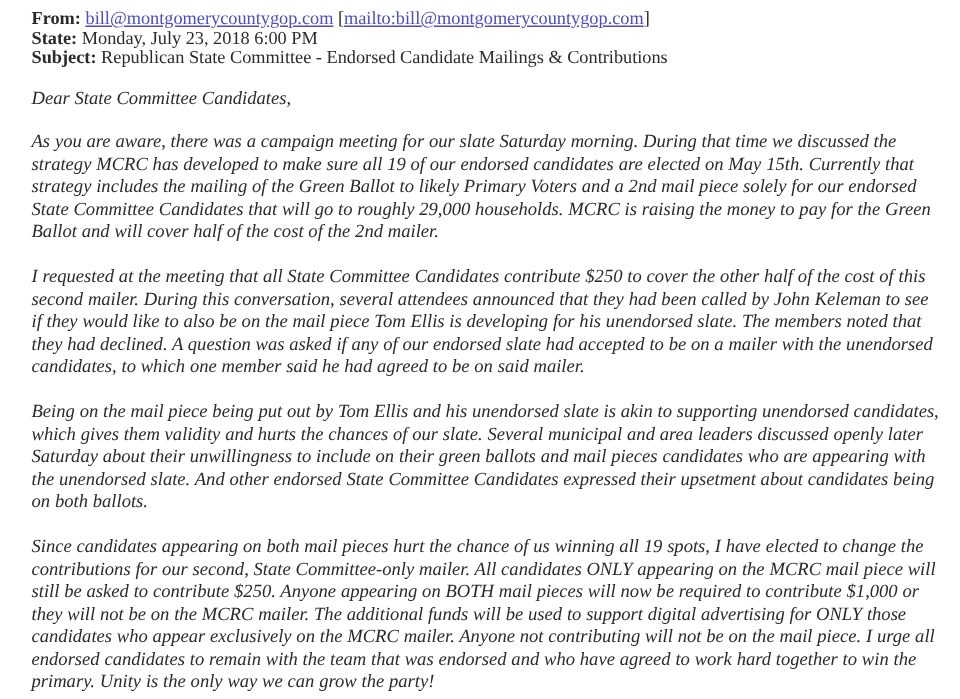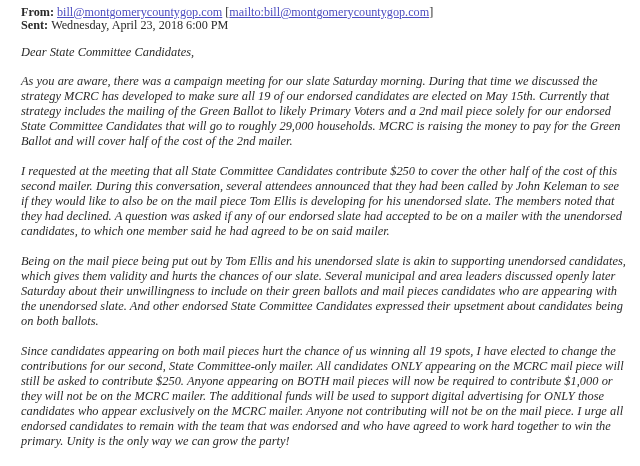--- a/index.html
+++ b/index.html
@@ -74,23 +74,26 @@
 
 <div class="page">
 
   <div class="hdr">
 
     <div class="hdr-line">
       <span class="hdr-label">From:</span><span class="hdr-value">&nbsp;</span><span class="mail-link">bill@montgomerycountygop.com</span><span class="hdr-value">&nbsp;</span><span class="bracket">[</span><span class="mail-link">mailto:bill@montgomerycountygop.com</span><span class="bracket">]</span>
     </div>
 
     <div class="hdr-line">
-      <span class="hdr-label">Sent:</span><span class="hdr-value">&nbsp;</span><span class="hdr-value">Wednesday, April 23, 2018 6:00 PM</span>
+      <span class="hdr-label">State:</span><span class="hdr-value">&nbsp;</span><span class="hdr-value">Monday, July 23, 2018 6:00 PM</span>
     </div>
 
+    <div class="hdr-line">
+      <span class="hdr-label">Subject:</span><span class="hdr-value">&nbsp;</span><span class="hdr-value">Republican State Committee - Endorsed Candidate Mailings &amp; Contributions</span>
+    </div>
 
   </div>
 
   <div class="body-wrap">
 
     <p class="para salutation">Dear State Committee Candidates,</p>
 
     <p class="para">As you are aware, there was a campaign meeting for our slate Saturday morning.  During that time we discussed the strategy MCRC has developed to make sure all 19 of our endorsed candidates are elected on May 15th.  Currently that strategy includes the mailing of the Green Ballot to likely Primary Voters and a 2nd mail piece solely for our endorsed State Committee Candidates that will go to roughly 29,000 households.  MCRC is raising the money to pay for the Green Ballot and will cover half of the cost of the 2nd mailer.</p>
 
     <p class="para">I requested at the meeting that all State Committee Candidates contribute $250 to cover the other half of the cost of this second mailer.  During this conversation, several attendees announced that they had been called by John Keleman to see if they would like to also be on the mail piece Tom Ellis is developing for his unendorsed slate.  The members noted that they had declined.  A question was asked if any of our endorsed slate had accepted to be on a mailer with the unendorsed candidates, to which one member said he had agreed to be on said mailer.</p>

